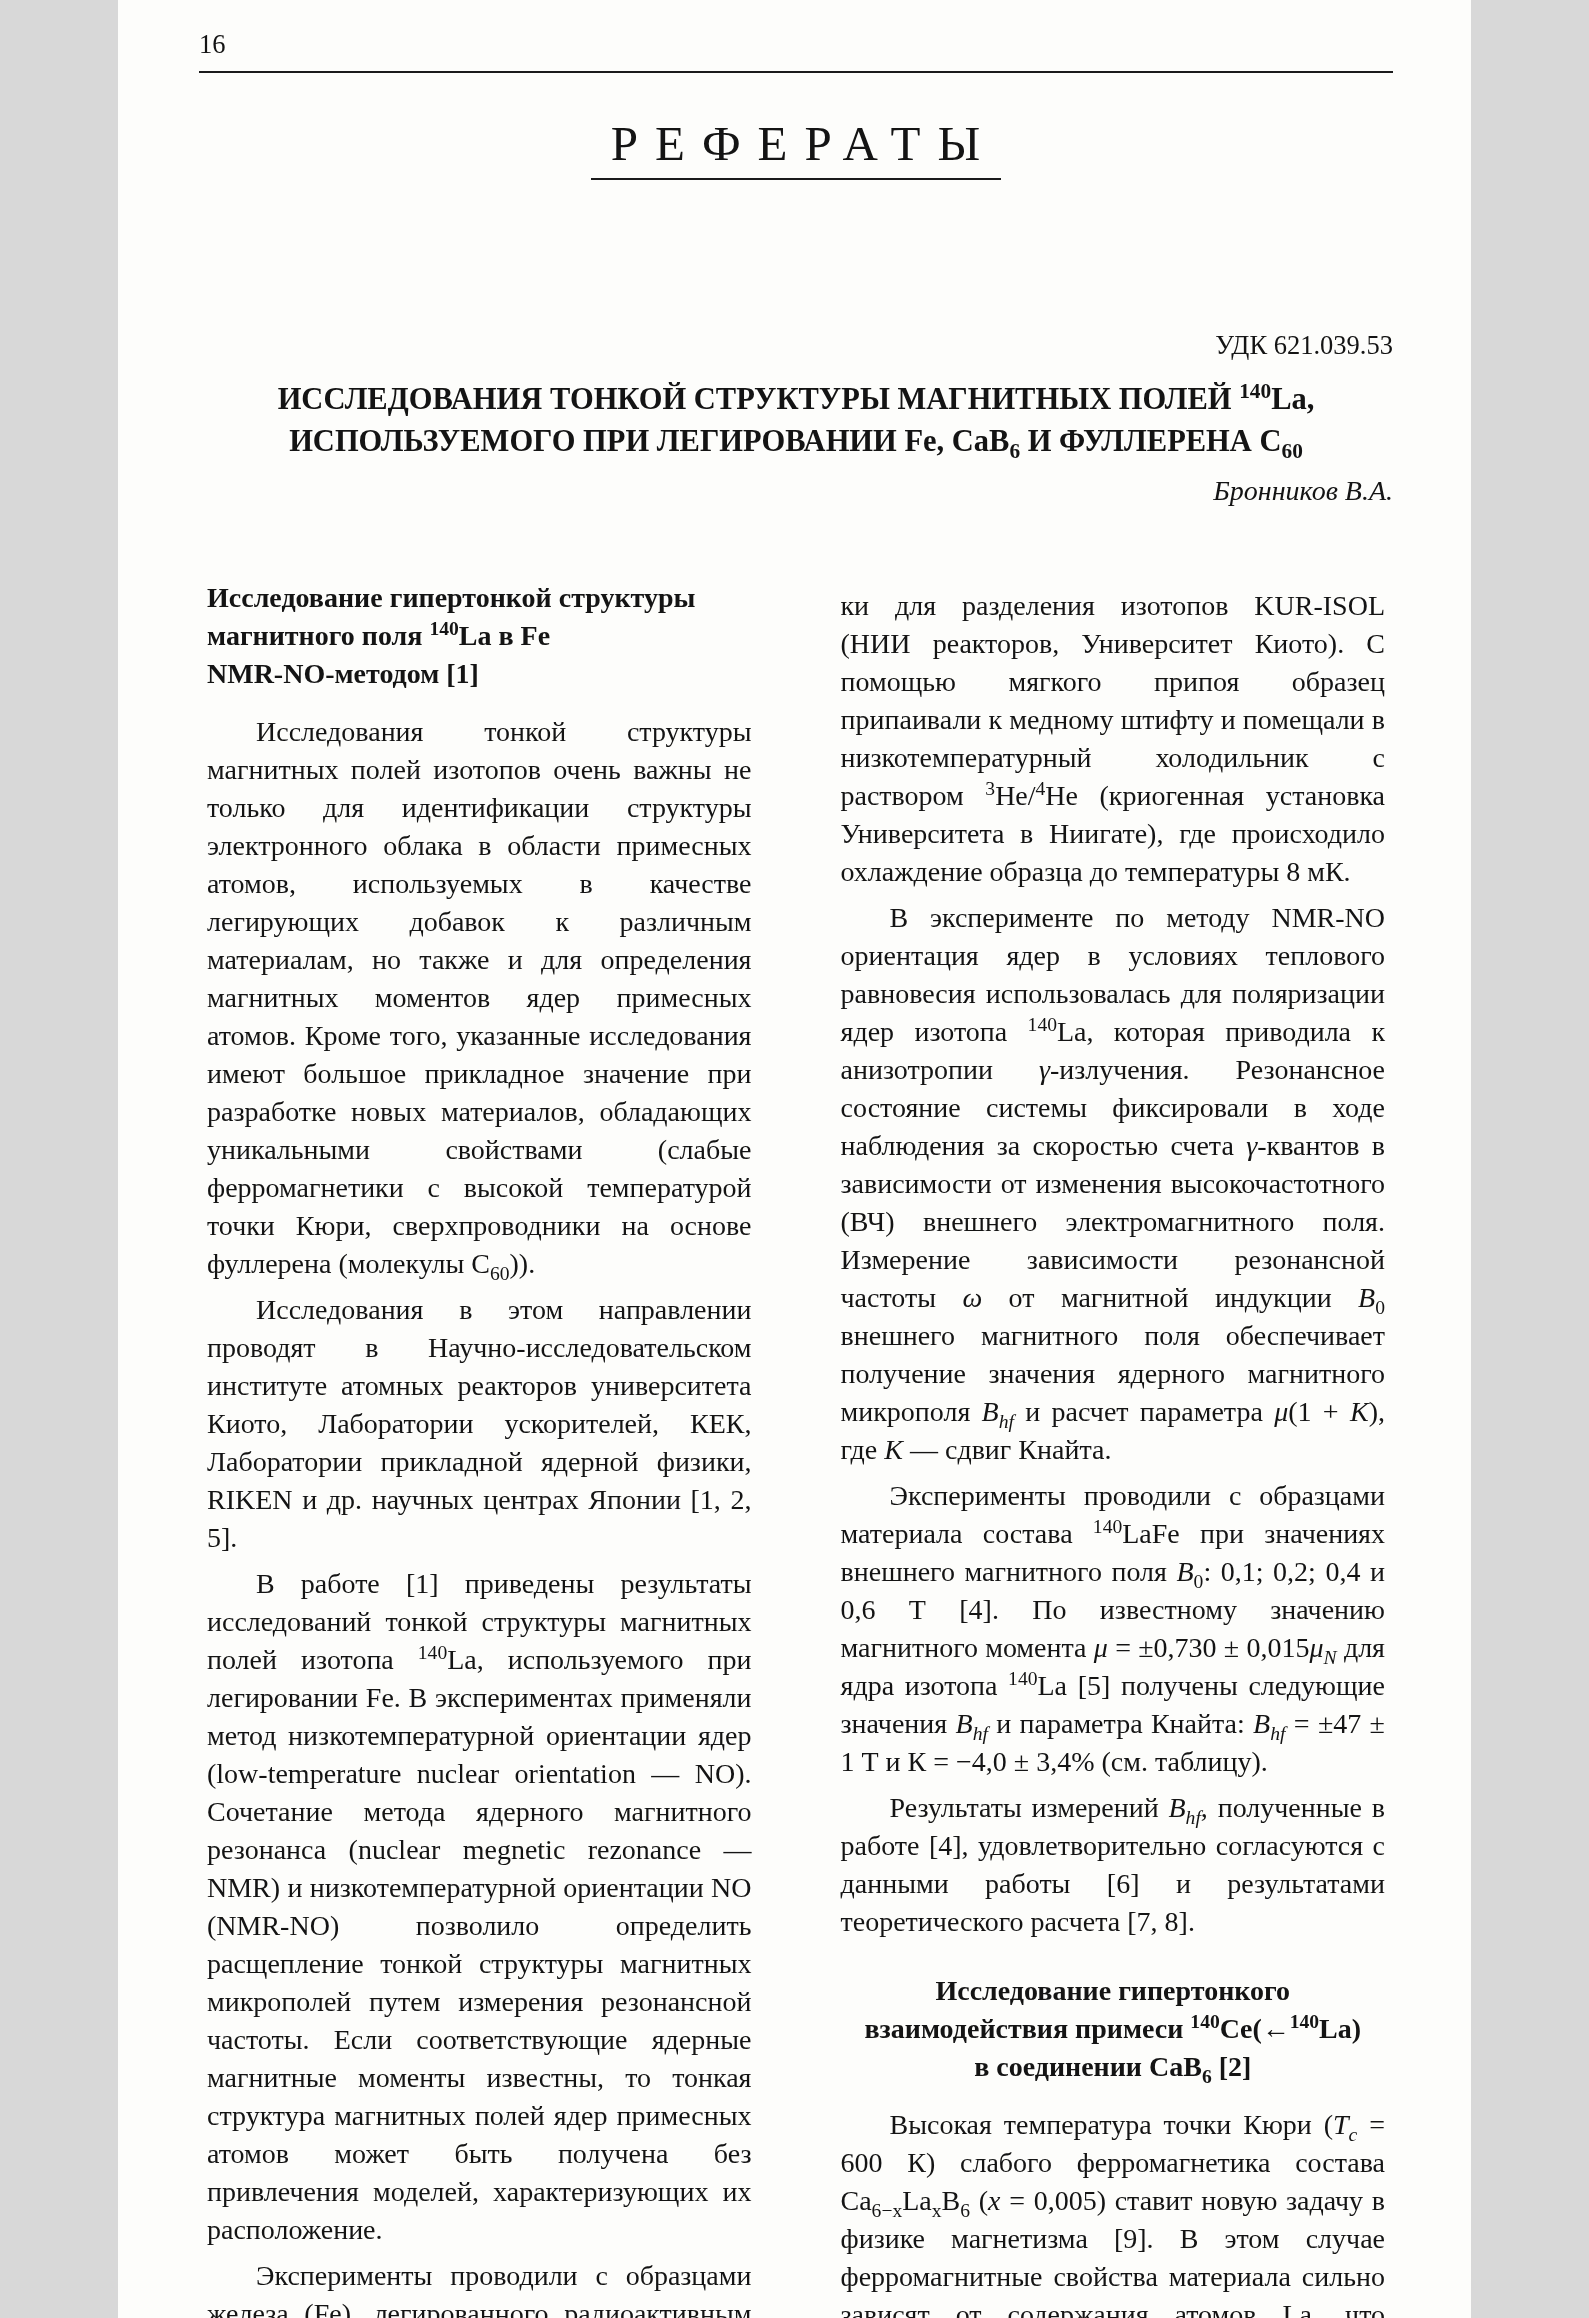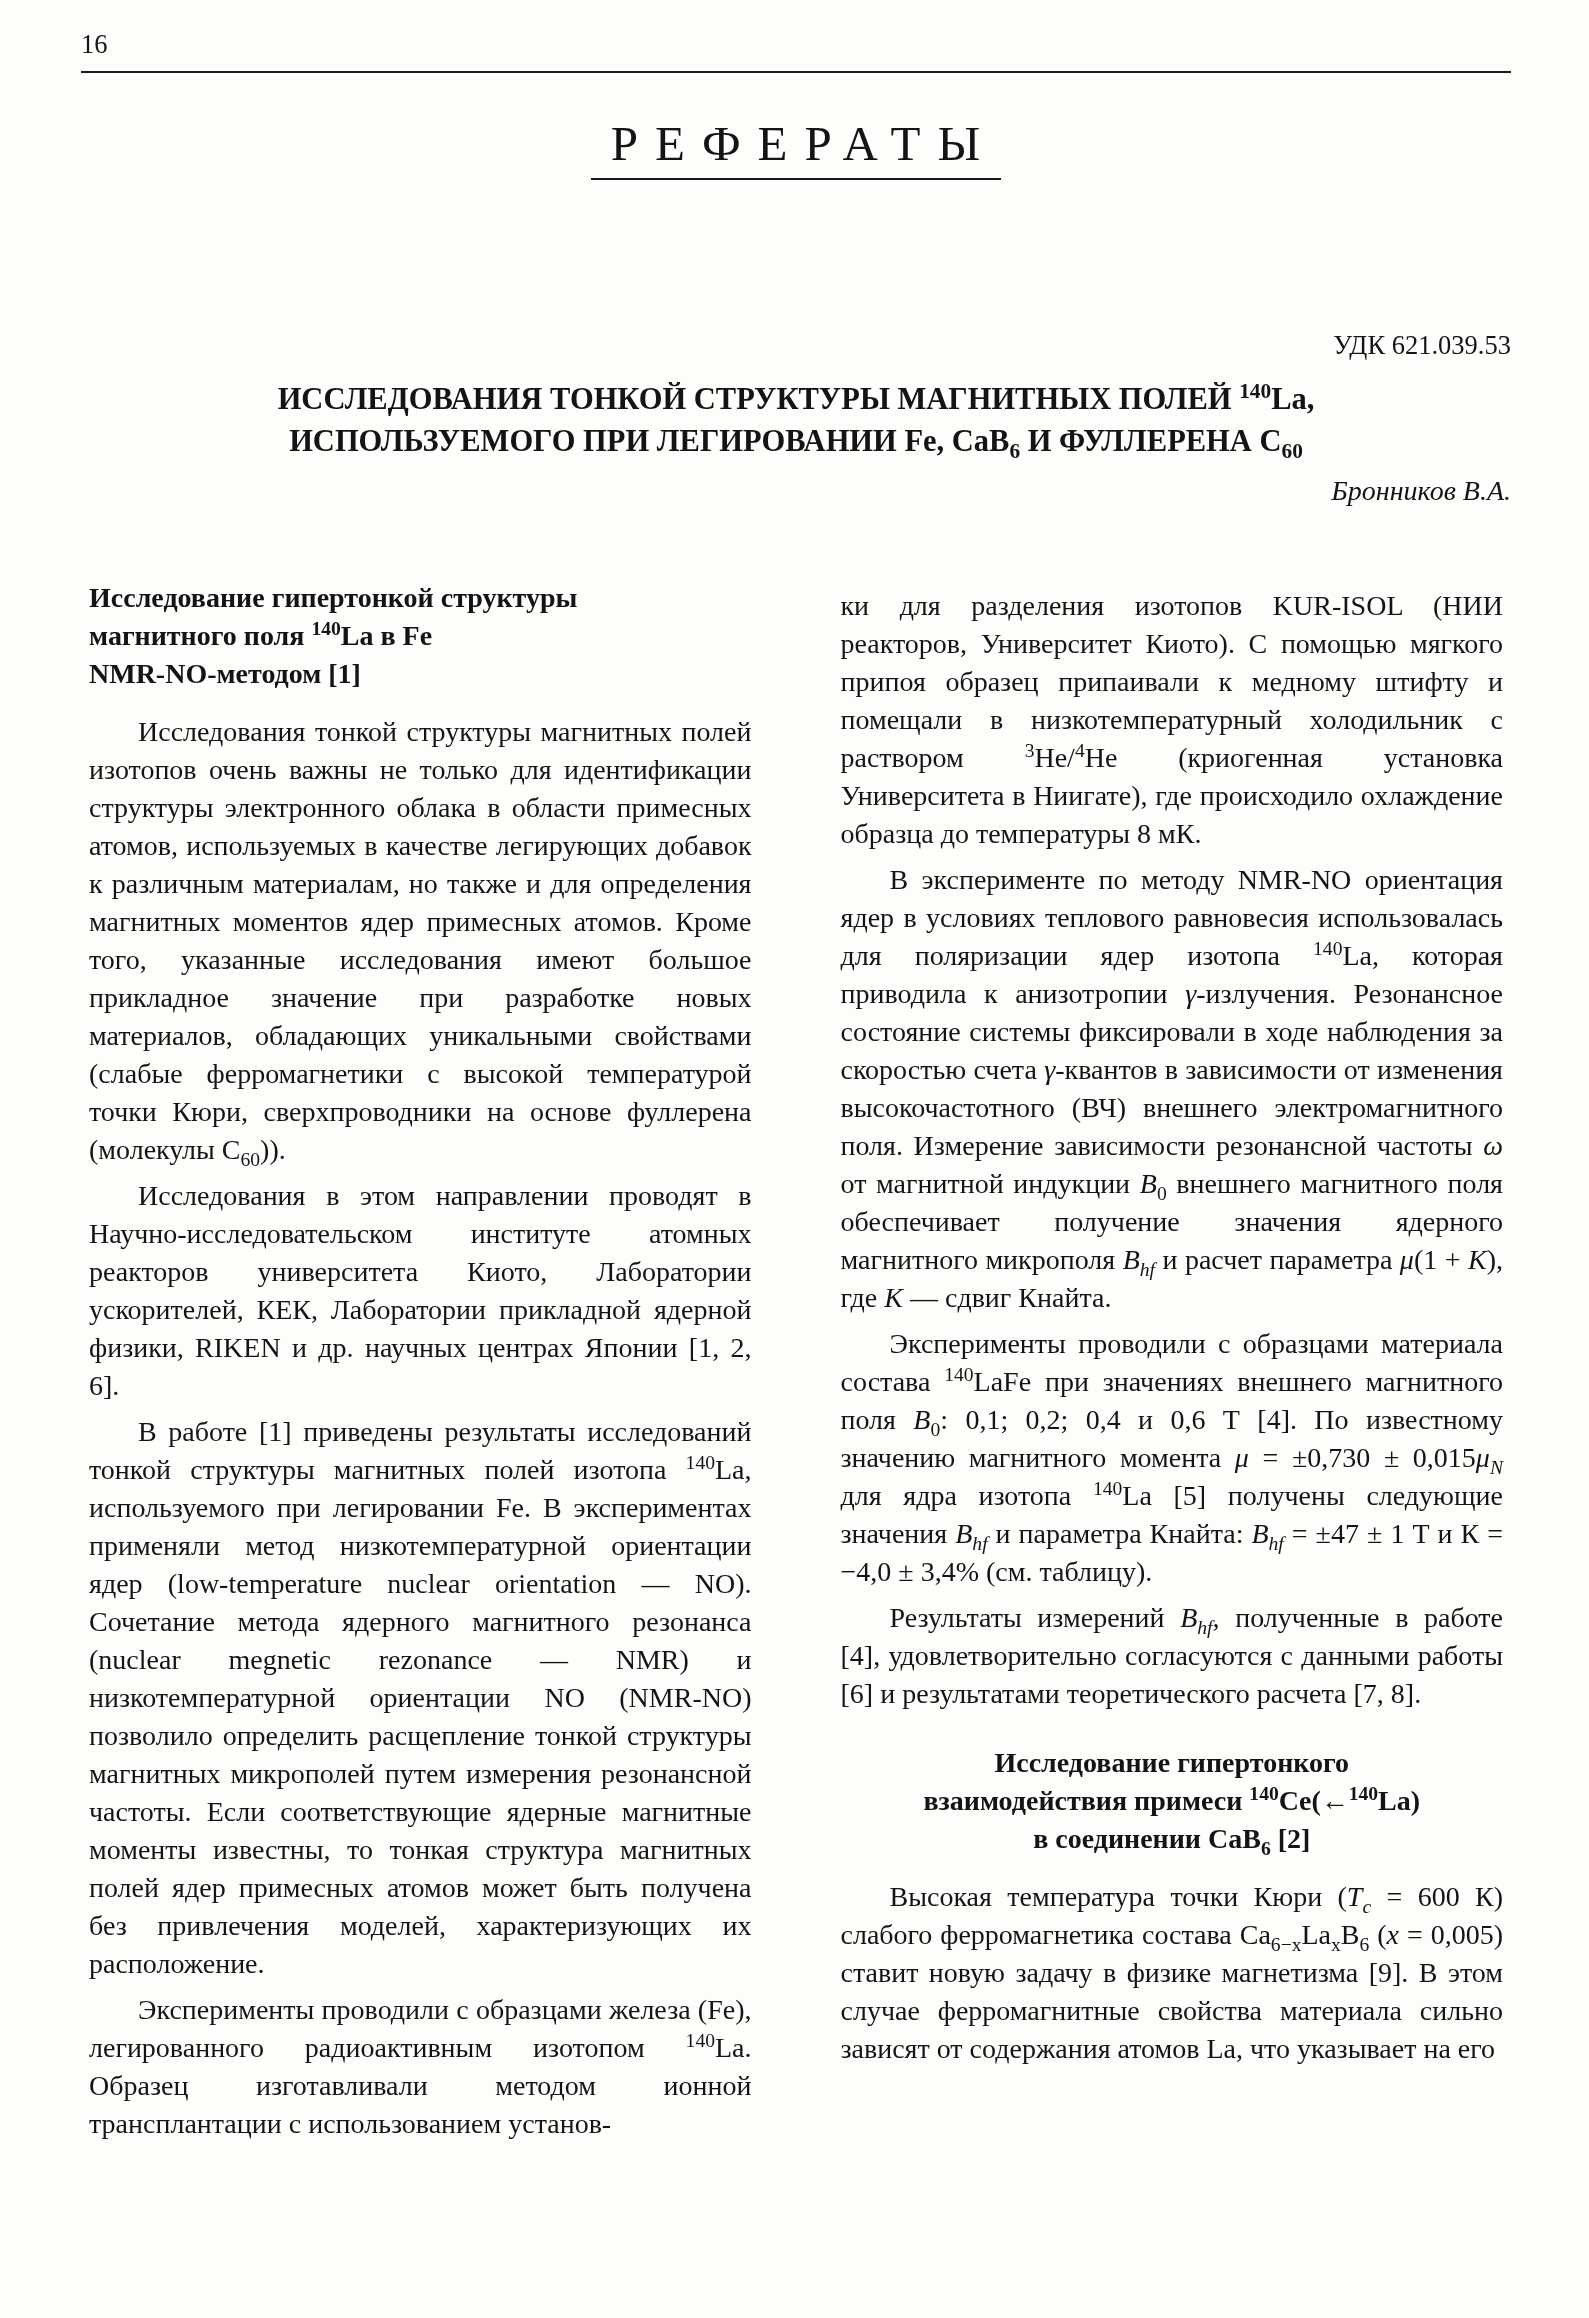--- a/index.html
+++ b/index.html
@@ -2,21 +2,21 @@
 <html style="font-size:10.6px"><head>
 <meta charset="utf-8">
 <style>
   html, body {
     margin: 0;
     padding: 0;
     background: #d8d8d8;
   }
   .page {
     position: relative;
-    width: 1589px;
+    width: 1353px;
     height: 2319px;
     margin: 0 auto;
     background: #fdfdfb;
     color: #141414;
     font-family: "Liberation Serif", "DejaVu Serif", serif;
     box-sizing: border-box;
     padding: 29px 78px 0 81px;
     overflow: hidden;
   }
   .page-header {
@@ -108,21 +108,21 @@
 
   <h1 class="article-title">ИССЛЕДОВАНИЯ ТОНКОЙ СТРУКТУРЫ МАГНИТНЫХ ПОЛЕЙ <sup>140</sup>La,<br>ИСПОЛЬЗУЕМОГО ПРИ ЛЕГИРОВАНИИ Fe, CaB<sub>6</sub> И ФУЛЛЕРЕНА C<sub>60</sub></h1>
 
   <div class="author">Бронников В.А.</div>
 
   <div class="columns">
 
     <div class="column">
       <h3 class="col-heading">Исследование гипертонкой структуры<br>магнитного поля <sup>140</sup>La в Fe<br>NMR-NO-методом [1]</h3>
       <p>Исследования тонкой структуры магнитных полей изотопов очень важны не только для идентификации структуры электронного облака в области примесных атомов, используемых в качестве легирующих добавок к различным материалам, но также и для определения магнитных моментов ядер примесных атомов. Кроме того, указанные исследования имеют большое прикладное значение при разработке новых материалов, обладающих уникальными свойствами (слабые ферромагнетики с высокой температурой точки Кюри, сверхпроводники на основе фуллерена (молекулы C<sub>60</sub>)).</p>
-      <p>Исследования в этом направлении проводят в Научно-исследовательском институте атомных реакторов университета Киото, Лаборатории ускорителей, КЕК, Лаборатории прикладной ядерной физики, RIKEN и др. научных центрах Японии [1, 2, 6].</p>
+      <p>Исследования в этом направлении проводят в Научно-исследовательском институте атомных реакторов университета Киото, Лаборатории ускорителей, КЕК, Лаборатории прикладной ядерной физики, RIKEN и др. научных центрах Японии [1, 2, 5].</p>
       <p>В работе [1] приведены результаты исследований тонкой структуры магнитных полей изотопа <sup>140</sup>La, используемого при легировании Fe. В экспериментах применяли метод низкотемпературной ориентации ядер (low-temperature nuclear orientation — NO). Сочетание метода ядерного магнитного резонанса (nuclear megnetic rezonance — NMR) и низкотемпературной ориентации NO (NMR-NO) позволило определить расщепление тонкой структуры магнитных микрополей путем измерения резонансной частоты. Если соответствующие ядерные магнитные моменты известны, то тонкая структура магнитных полей ядер примесных атомов может быть получена без привлечения моделей, характеризующих их расположение.</p>
       <p>Эксперименты проводили с образцами железа (Fe), легированного радиоактивным изотопом <sup>140</sup>La. Образец изготавливали методом ионной трансплантации с использованием установ-</p>
     </div>
 
     <div class="column">
       <p class="cont">ки для разделения изотопов KUR-ISOL (НИИ реакторов, Университет Киото). С помощью мягкого припоя образец припаивали к медному штифту и помещали в низкотемпературный холодильник с раствором <sup>3</sup>He/<sup>4</sup>He (криогенная установка Университета в Ниигате), где происходило охлаждение образца до температуры 8 мК.</p>
       <p>В эксперименте по методу NMR-NO ориентация ядер в условиях теплового равновесия использовалась для поляризации ядер изотопа <sup>140</sup>La, которая приводила к анизотропии <i>γ</i>-излучения. Резонансное состояние системы фиксировали в ходе наблюдения за скоростью счета <i>γ</i>-квантов в зависимости от изменения высокочастотного (ВЧ) внешнего электромагнитного поля. Измерение зависимости резонансной частоты <i>ω</i> от магнитной индукции <i>B</i><sub>0</sub> внешнего магнитного поля обеспечивает получение значения ядерного магнитного микрополя <i>B<sub>hf</sub></i> и расчет параметра <i>μ</i>(1 + <i>K</i>), где <i>K</i> — сдвиг Кнайта.</p>
       <p>Эксперименты проводили с образцами материала состава <sup>140</sup>LaFe при значениях внешнего магнитного поля <i>B</i><sub>0</sub>: 0,1; 0,2; 0,4 и 0,6 Т [4]. По известному значению магнитного момента <i>μ</i> = ±0,730 ± 0,015<i>μ<sub>N</sub></i> для ядра изотопа <sup>140</sup>La [5] получены следующие значения <i>B<sub>hf</sub></i> и параметра Кнайта: <i>B<sub>hf</sub></i> = ±47 ± 1 Т и К = −4,0 ± 3,4% (см. таблицу).</p>
       <p>Результаты измерений <i>B<sub>hf</sub></i>, полученные в работе [4], удовлетворительно согласуются с данными работы [6] и результатами теоретического расчета [7, 8].</p>
       <h3 class="col-heading centered">Исследование гипертонкого<br>взаимодействия примеси <sup>140</sup>Ce(←<sup>140</sup>La)<br>в соединении CaB<sub>6</sub> [2]</h3>

